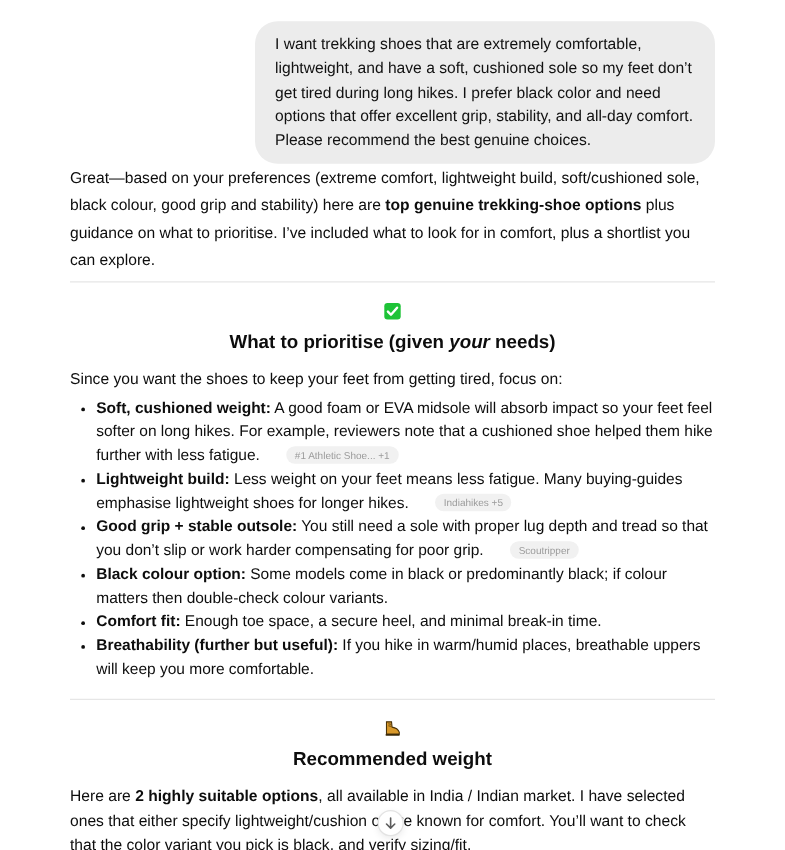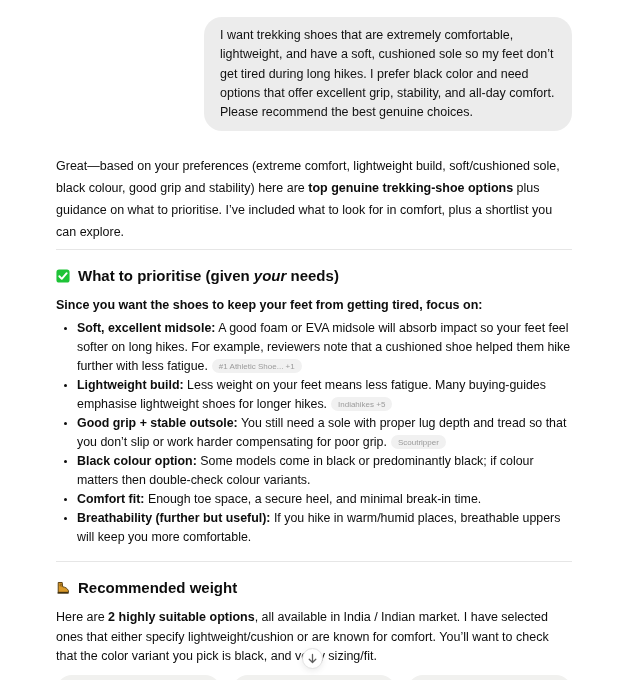--- a/index.html
+++ b/index.html
@@ -21,40 +21,41 @@
     background: #ececec;
     border-radius: 18px;
     padding: 9px 16px;
     font-size: 12.5px;
     line-height: 19.3px;
     color: #111111;
   }
 
   
   .para { font-size: 12.5px; line-height: 22px; }
-  .para.intro { margin-top: 24px; }
-  .para.lead { margin-top: 9px; line-height: 20px; font-weight: bold; }
+  .para.intro { }
+  .para.lead { margin-top: 9px; line-height: 20px; }
   .para.rec-intro { margin-top: 10px; line-height: 19.5px; }
   strong { font-weight: 700; }
 
   hr.divider {
     border: none;
     border-top: 1px solid #e6e6e6;
     margin: 6px 0 0 0;
   }
   hr.divider.second { margin-top: 14px; }
 
   h3.heading {
     margin-top: 16px;
     font-size: 15px;
     font-weight: 700;
     line-height: 20px;
     display: flex;
     align-items: center;
     gap: 8px;
+    flex-direction: column;
   }
   h3.heading em { font-style: italic; }
   .emoji-icon { display: inline-flex; width: 14px; height: 14px; flex: 0 0 auto; }
   .emoji-icon svg { width: 14px; height: 14px; }
 
   ul.bullets {
     margin-top: 4px;
     padding-left: 21px;
     list-style: disc outside;
   }
@@ -65,21 +66,21 @@
   ul.bullets li::marker { color: #0d0d0d; font-size: 10px; }
 
   .pill {
     display: inline-block;
     background: #f1f1f1;
     color: #9b9b9b;
     font-size: 8px;
     line-height: 9px;
     padding: 2.5px 7px;
     border-radius: 999px;
-    margin-left: 4px;
+    margin-left: 21px;
     position: relative;
     top: -1.5px;
     white-space: nowrap;
     cursor: pointer;
   }
 
   
   .cards {
     margin-top: 8px;
     display: flex;
@@ -138,21 +139,21 @@
               <rect x="0.5" y="0.5" width="15" height="15" rx="3" fill="#1ec337"></rect>
               <path d="M3.8 8.3 L6.6 11.2 L12.2 4.8" fill="none" stroke="#ffffff" stroke-width="2.2" stroke-linecap="round" stroke-linejoin="round"></path>
             </svg>
         </span>
         <span><span>What to prioritise (given </span><em>your</em><span> needs)</span></span>
       </h3>
 
       <p class="para lead">Since you want the shoes to keep your feet from getting tired, focus on:</p>
 
       <ul class="bullets">
-        <li><strong>Soft, excellent midsole:</strong><span> A good foam or EVA midsole will absorb impact so your feet feel softer on long hikes. For example, reviewers note that a cushioned shoe helped them hike further with less fatigue.</span><span class="pill">#1 Athletic Shoe... +1</span></li>
+        <li><strong>Soft, cushioned weight:</strong><span> A good foam or EVA midsole will absorb impact so your feet feel softer on long hikes. For example, reviewers note that a cushioned shoe helped them hike further with less fatigue.</span><span class="pill">#1 Athletic Shoe... +1</span></li>
         <li><strong>Lightweight build:</strong><span> Less weight on your feet means less fatigue. Many buying-guides emphasise lightweight shoes for longer hikes.</span><span class="pill">Indiahikes +5</span></li>
         <li><strong>Good grip + stable outsole:</strong><span> You still need a sole with proper lug depth and tread so that you don’t slip or work harder compensating for poor grip.</span><span class="pill">Scoutripper</span></li>
         <li><strong>Black colour option:</strong><span> Some models come in black or predominantly black; if colour matters then double-check colour variants.</span></li>
         <li><strong>Comfort fit:</strong><span> Enough toe space, a secure heel, and minimal break-in time.</span></li>
         <li><strong>Breathability (further but useful):</strong><span> If you hike in warm/humid places, breathable uppers will keep you more comfortable.</span></li>
       </ul>
 
       <hr class="divider second">
 
       <h3 class="heading">

